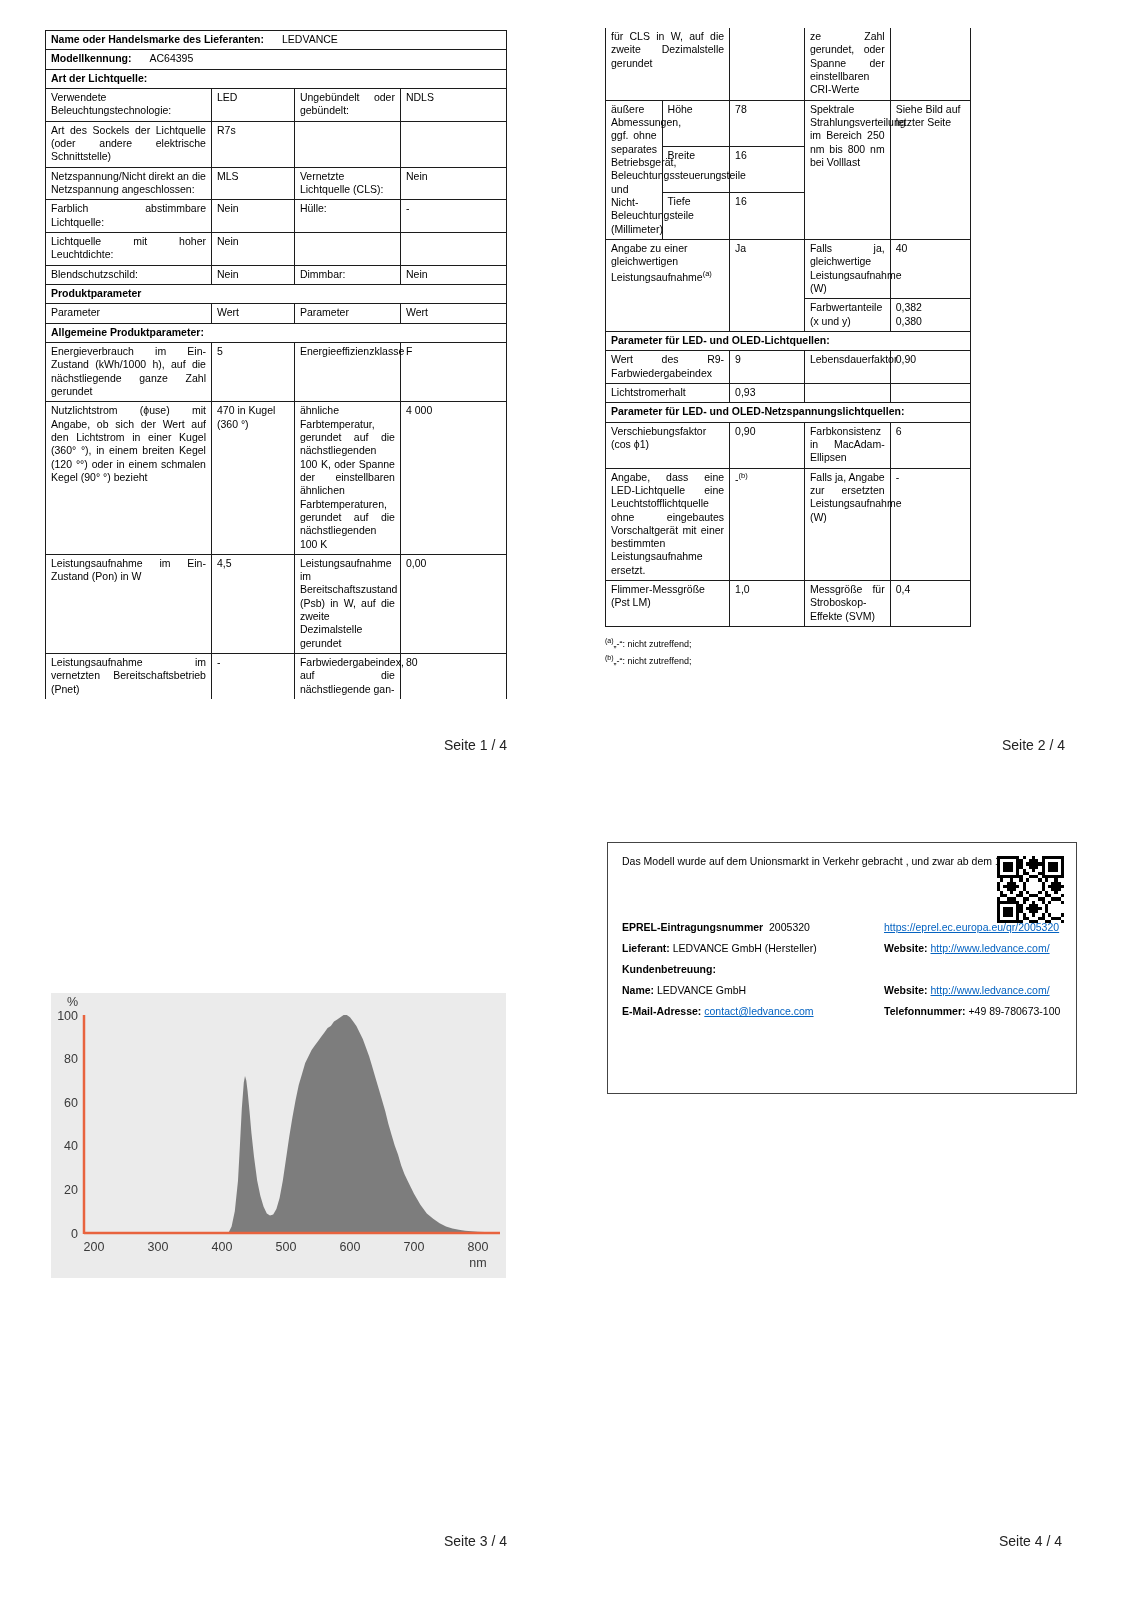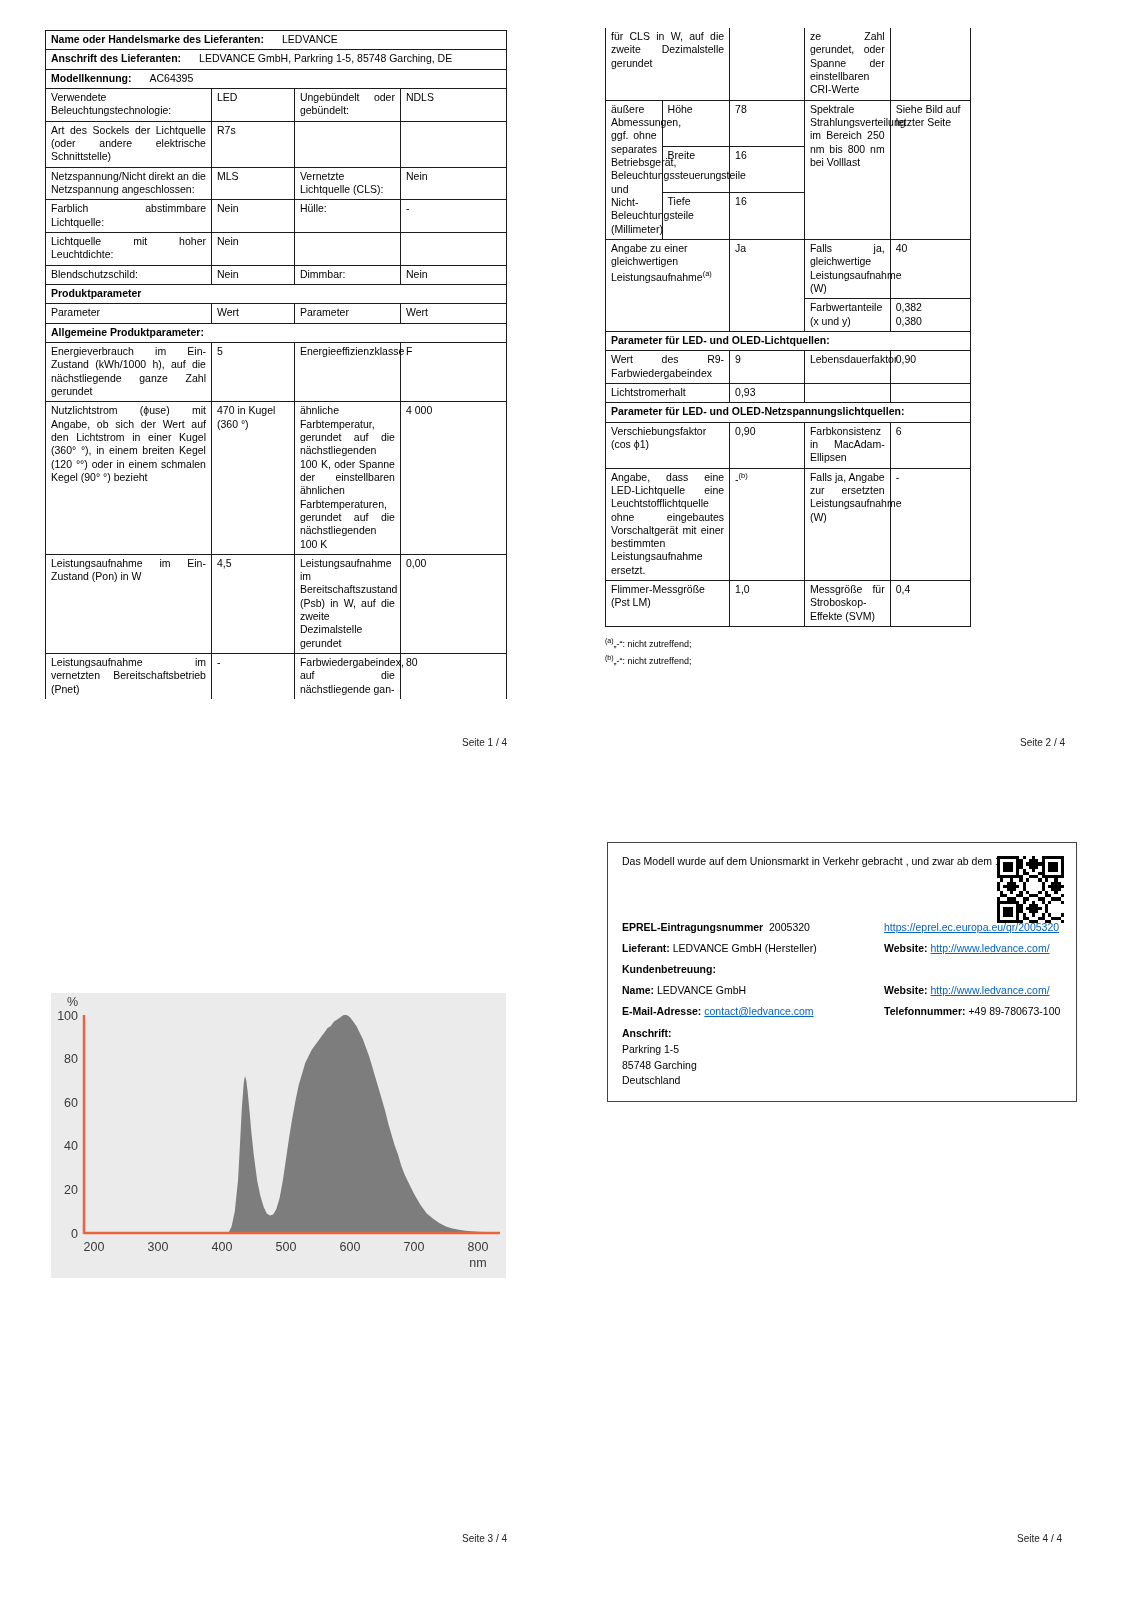--- a/index.html
+++ b/index.html
@@ -16,21 +16,21 @@
   .secc{font-weight:bold;text-align:left;}
   .cut td{border-bottom:0;}
   tr.nt td{border-top:0;}
   sup{font-size:7.5px;}
 
   .title-cell{padding:6px 9px 8px;}
   .doc-title{color:var(--title,#44119c);font-size:27px;font-weight:bold;letter-spacing:-.3px;line-height:1.05;}
   .reg{font-size:11px;margin-top:7px;line-height:1.35;}
   .kv .v{margin-left:18px;}
 
-  .footer{position:absolute;font-size:10px;color:#222;text-align:right;}
+  .footer{position:absolute;font-size:14px;color:#222;text-align:right;}
   .f1{left:45px;top:737px;width:462px;}
   .f2{left:603px;top:737px;width:462px;}
   .f3{left:45px;top:1533px;width:462px;}
   .f4{left:605px;top:1533px;width:457px;}
 
   .footnotes{margin-top:8px;font-size:9px;line-height:1.7;}
   .footnotes sup{font-size:7px;}
 
   
   .chart-panel{position:absolute;left:51px;top:993px;width:455px;height:285px;background:var(--plotbg,#ebebeb);}
@@ -56,24 +56,24 @@
         <col style="width:36%">
         <col style="width:18%">
         <col style="width:23%">
         <col style="width:23%">
       </colgroup>
     <tbody>
       <tr>
         <td colspan="4" class="kv"><span class="b">Name oder Handelsmarke des Lieferanten:</span><span class="v">LEDVANCE</span></td>
       </tr>
       <tr>
-        <td colspan="4" class="kv"><span class="b">Anschrift des Lieferanten:</span><span class="v">LEDVANCE GmbH, Parkring 1-5, 85748 Garching, DE</span></td>
-      </tr>
-      <tr>
         <td colspan="4" class="kv"><span class="b">Modellkennung:</span><span class="v">AC64395</span></td>
+      </tr>
+      <tr>
+        <td colspan="4" class="sec">Art der Lichtquelle:</td>
       </tr>
       <tr>
         <td class="j">Verwendete Beleuchtungstechnologie:</td>
         <td class="c">LED</td>
         <td class="j">Ungebündelt oder gebündelt:</td>
         <td class="c">NDLS</td>
       </tr>
       <tr>
         <td class="j">Art des Sockels der Lichtquelle (oder andere elektrische Schnittstelle)</td>
         <td class="c">R7s</td>
@@ -424,20 +424,14 @@
   <div class="p4-row">
     <div><span class="p4-label">Name:</span> <span>LEDVANCE GmbH</span></div>
     <div><span class="p4-label">Website:</span> <a class="link">http://www.ledvance.com/</a></div>
   </div>
 
   <div class="p4-row">
     <div><span class="p4-label">E-Mail-Adresse:</span> <a class="link">contact@ledvance.com</a></div>
     <div><span class="p4-label">Telefonnummer:</span> <span>+49 89-780673-100</span></div>
   </div>
 
-  <div class="addr">
-    <div class="p4-label">Anschrift:</div>
-    <div>Parkring 1-5</div>
-    <div>85748 Garching</div>
-    <div>Deutschland</div>
-  </div>
 </div>
 <div class="footer f4">Seite 4 / 4</div>
 
 </body></html>

